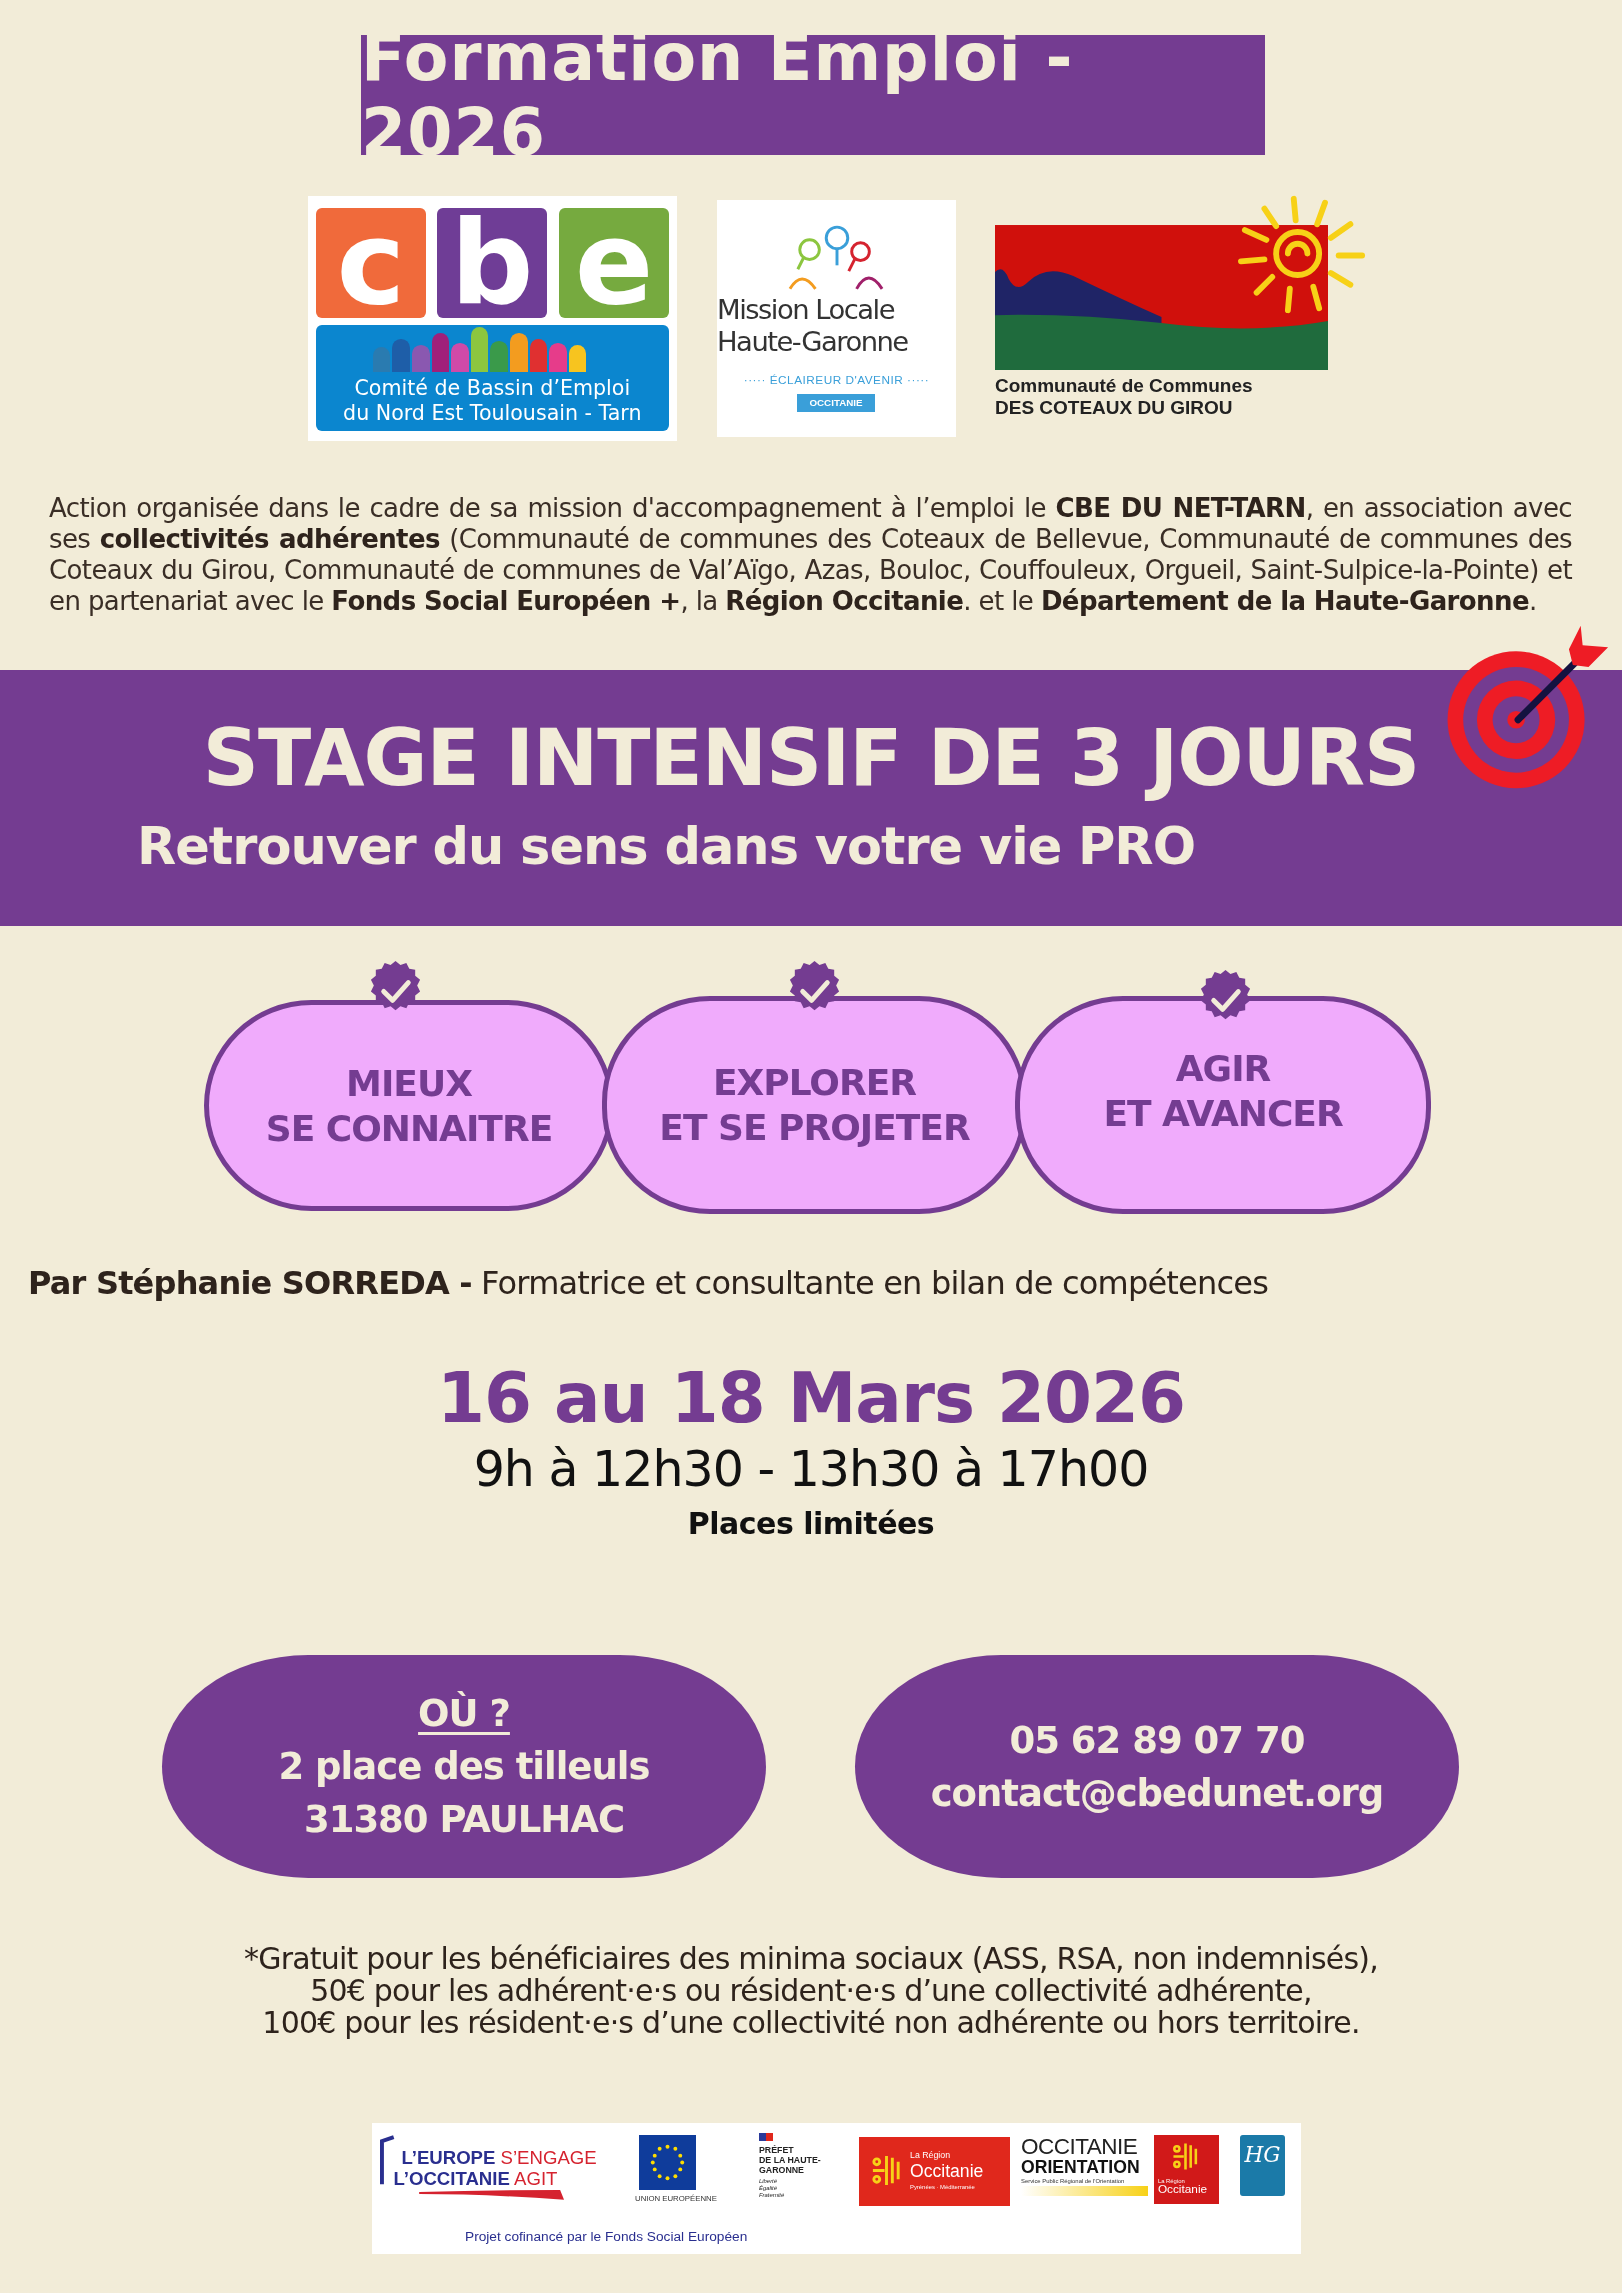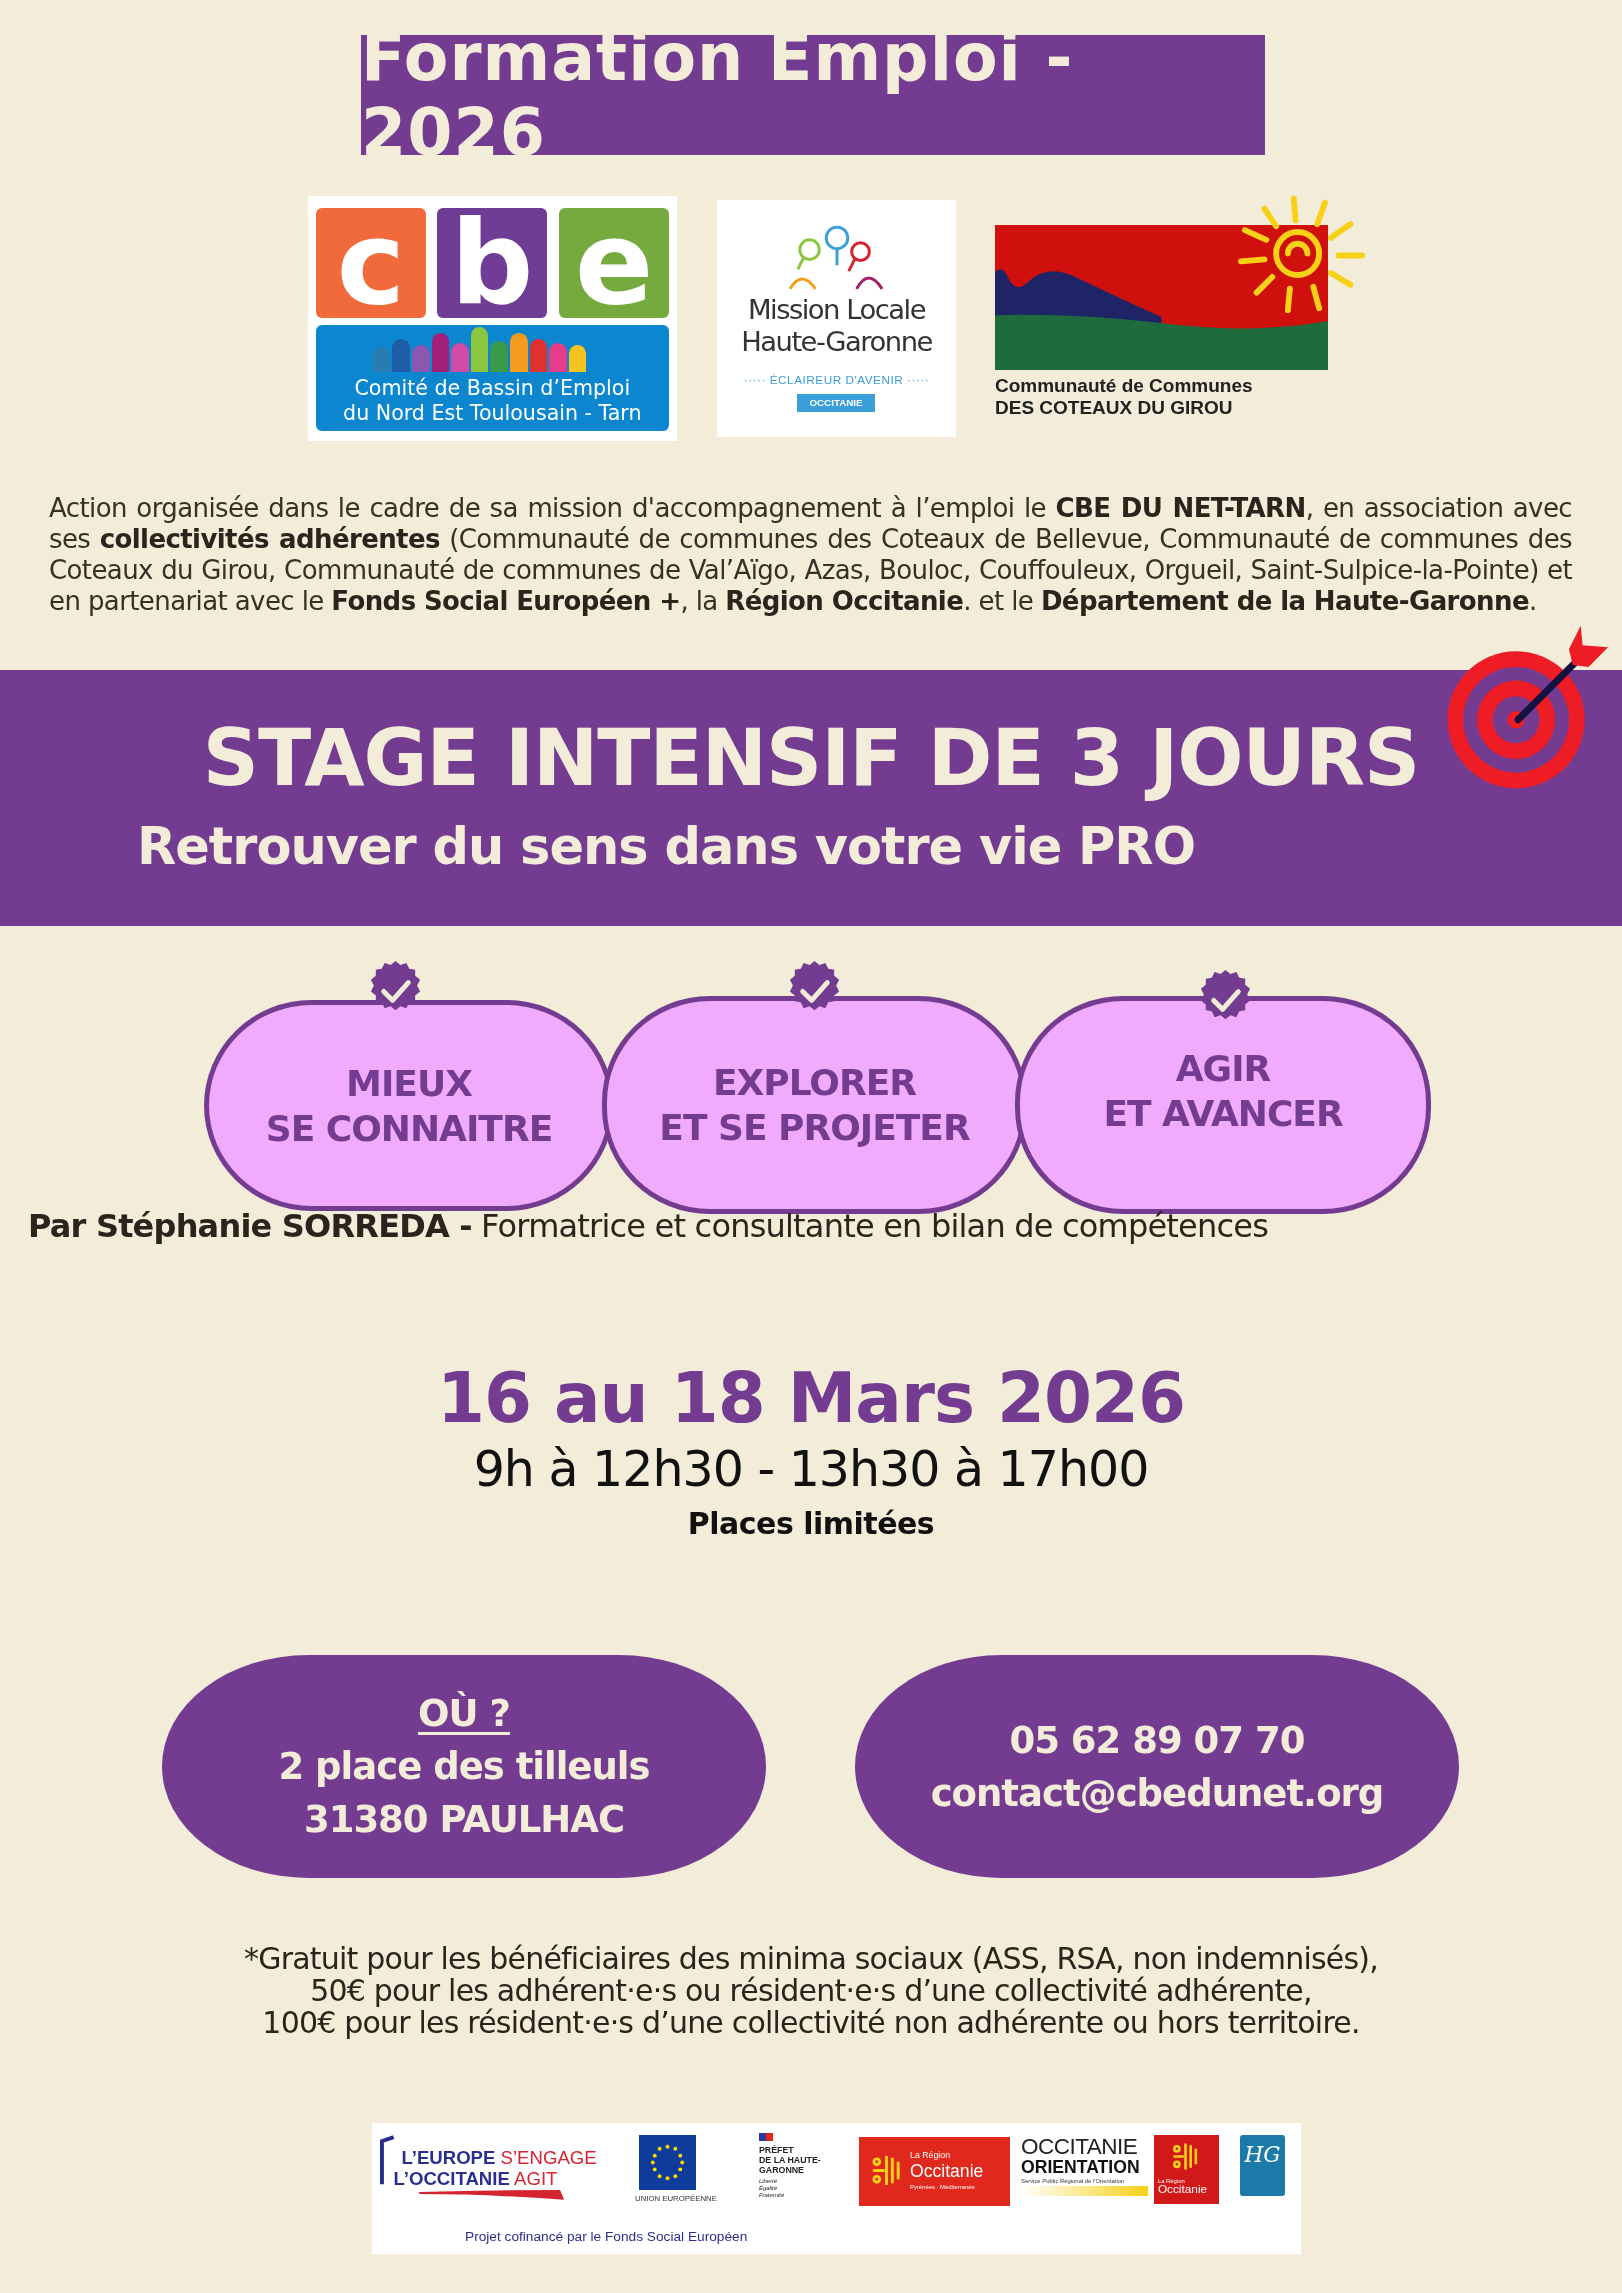--- a/index.html
+++ b/index.html
@@ -32,21 +32,21 @@
       display:flex; align-items:center; justify-content:center;
       color:#fff; font-size: 116px; font-weight: bold; line-height: 1; font-family:"DejaVu Sans",sans-serif; }
     .cbe-bottom { position:absolute; left: 7.8px; top: 129px; width: 353px; height: 106px;
       background:#0b86cf; border-radius:5.9px; }
     .cbe-people { position:absolute; left: 57px; top: 0px; height: 47px; width: 245px; display:flex; align-items:flex-end; gap:2px; }
     .cbe-people i { display:block; width: 17.6px; border-radius: 8.8px 8.8px 0 0; }
     .cbe-text { position:absolute; left:0; right:0; top: 51px; text-align:center; color:#fff;
       font-size: 20.6px; line-height: 24.5px; font-family:"DejaVu Sans",sans-serif; }
 
     .logo-ml { left: 717px; top: 200px; width: 239px; height: 237px; background:#fff; }
-    .ml-title { position:absolute; left:0; right:0; top: 94px; text-align:center; font-size: 27.4px; line-height: 32px; color:#333;
+    .ml-title { position:absolute; left:0; right:0; top: 94px; text-align:left; font-size: 27.4px; line-height: 32px; color:#333;
       font-family: "DejaVu Sans", sans-serif; letter-spacing:-1.5px; }
     .ml-sub { position:absolute; left:0; right:0; top: 173px; text-align:center; font-size: 11.8px; color:#3a9fd9; letter-spacing: 0.5px; }
     .ml-badge { position:absolute; left: 80px; top: 194px; width: 78px; height: 17.6px; background:#3a9fd9; color:#fff; font-size: 9.8px;
       display:flex; align-items:center; justify-content:center; font-weight:bold; }
 
     .logo-cc { left: 995px; top: 191px; width: 372px; height: 245px; }
     .cc-flag { position:absolute; left:0; top: 34px; width: 333px; height: 145px; overflow:hidden; }
     .cc-text { position:absolute; left:0; top: 184px; width: 353px; font-size: 19px; line-height: 21.6px; font-weight: bold; color:#222; }
 
     
@@ -69,21 +69,21 @@
     .pillar {
       position:absolute; top: 1000px; height: 211px;
       border: 5.9px solid #743c91; border-radius: 108px / 106px;
       background: #f0abfc; box-sizing: border-box;
       display:flex; align-items:center; justify-content:center; text-align:center;
     }
     .pillar span { color:#743c91; font-weight:bold; font-size: 36px; line-height: 45px; font-family:"DejaVu Sans",sans-serif; letter-spacing:-1px; white-space: pre-line; }
     .badge { position:absolute; width: 63px; height: 63px; }
 
     
-    .trainer { left: 0; width: 1296px; top: 1207px; text-align:center; font-size: 32px; color:#2e231c; font-family:"DejaVu Sans",sans-serif; letter-spacing:-0.8px; }
+    .trainer { left: 0; width: 1296px; top: 1264px; text-align:center; font-size: 32px; color:#2e231c; font-family:"DejaVu Sans",sans-serif; letter-spacing:-0.8px; }
     .trainer b { font-weight:bold; }
 
     .dates { left:0; width:1622px; top: 1358px; text-align:center; color:#743c91; font-size: 69px; font-weight:bold; font-family:"DejaVu Sans",sans-serif; letter-spacing:-1px; }
     .hours { left:0; width:1622px; top: 1441px; text-align:center; color:#111; font-size: 49px; font-family:"DejaVu Sans",sans-serif; letter-spacing:-1px; }
     .places { left:0; width:1622px; top: 1506px; text-align:center; color:#111; font-size: 30px; font-weight:bold; font-family:"DejaVu Sans",sans-serif; letter-spacing:-0.5px; }
 
     
     .pill { position:absolute; top: 1627px; height: 223px; width: 604px; background:#743c91;
       border-radius: 147px / 112px; display:flex; flex-direction:column; align-items:center; justify-content:center;
       color:#f2ecd8; font-weight:bold; font-size: 37px; line-height: 53px; font-family:"DejaVu Sans",sans-serif; letter-spacing:-1px;margin-top:28px; }

